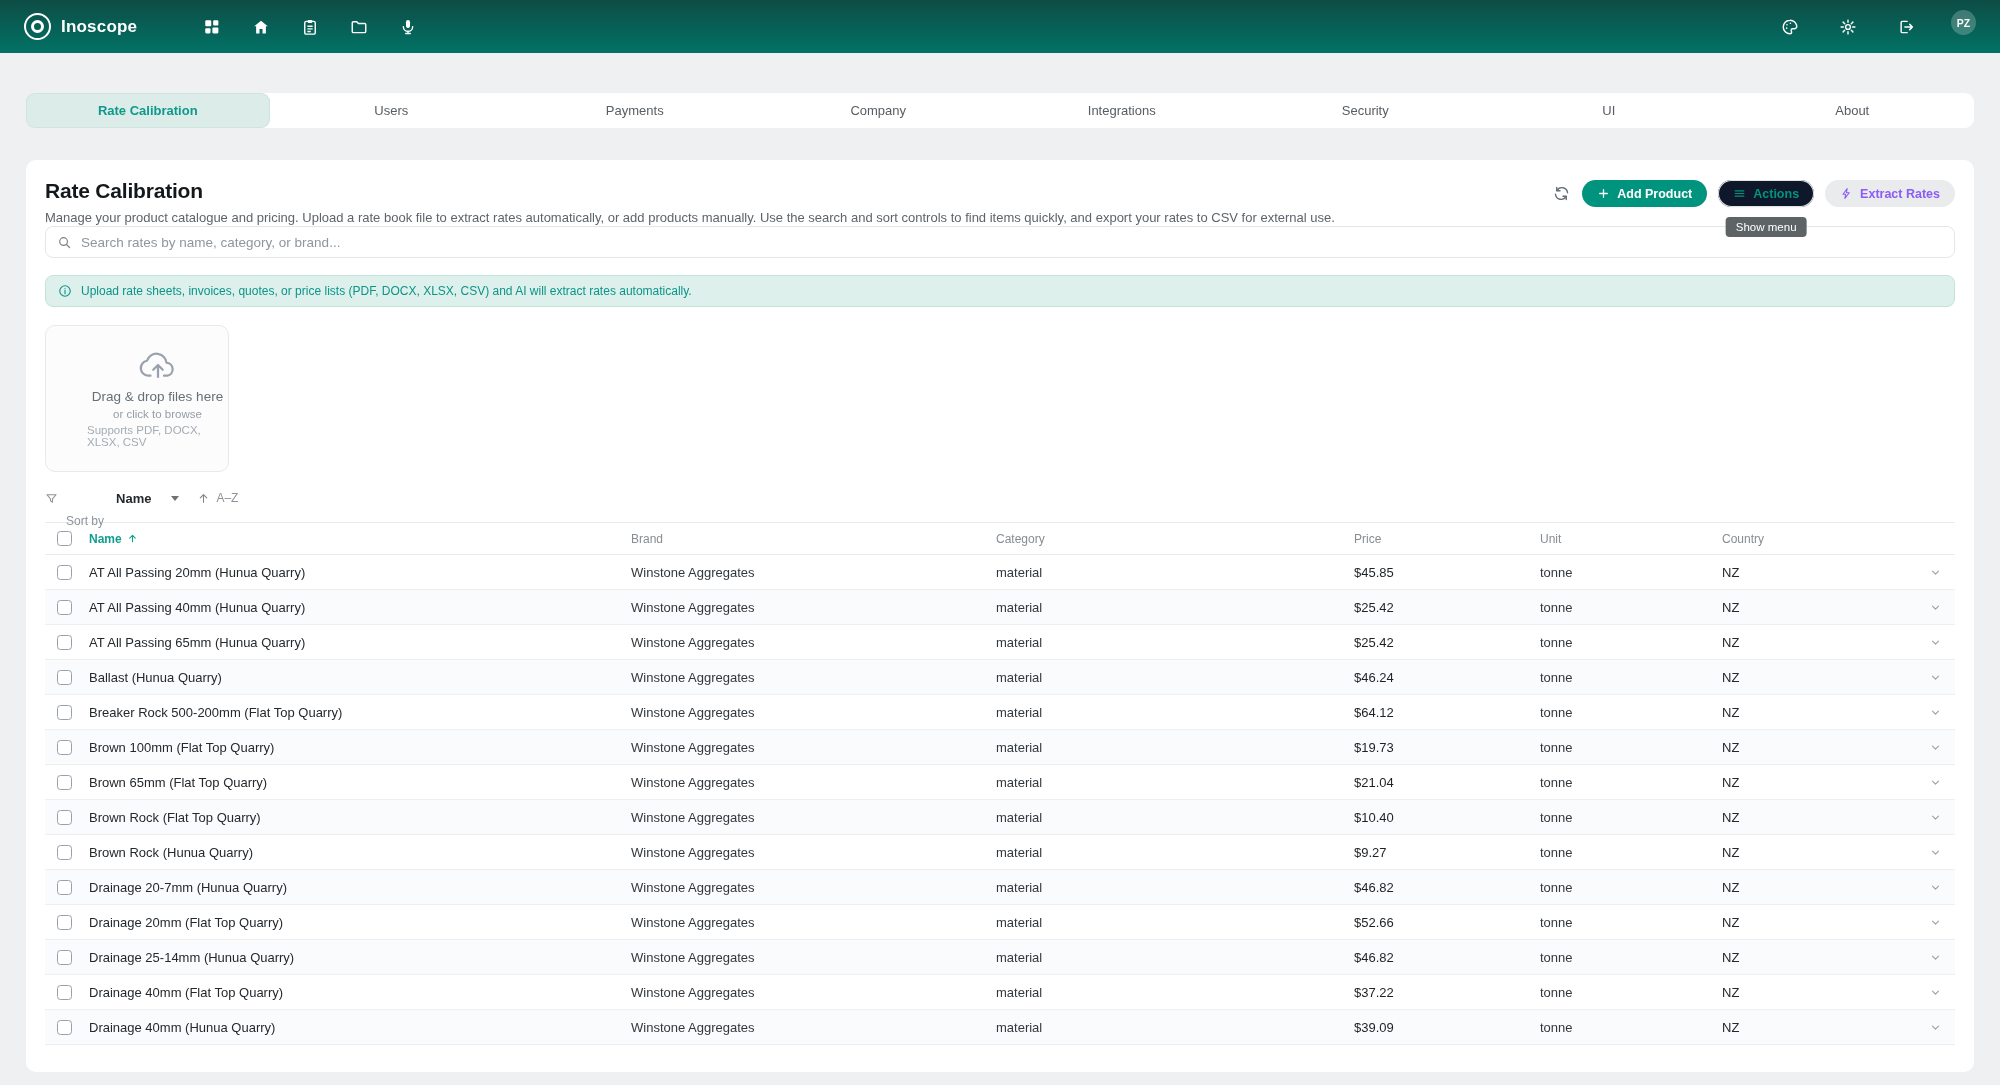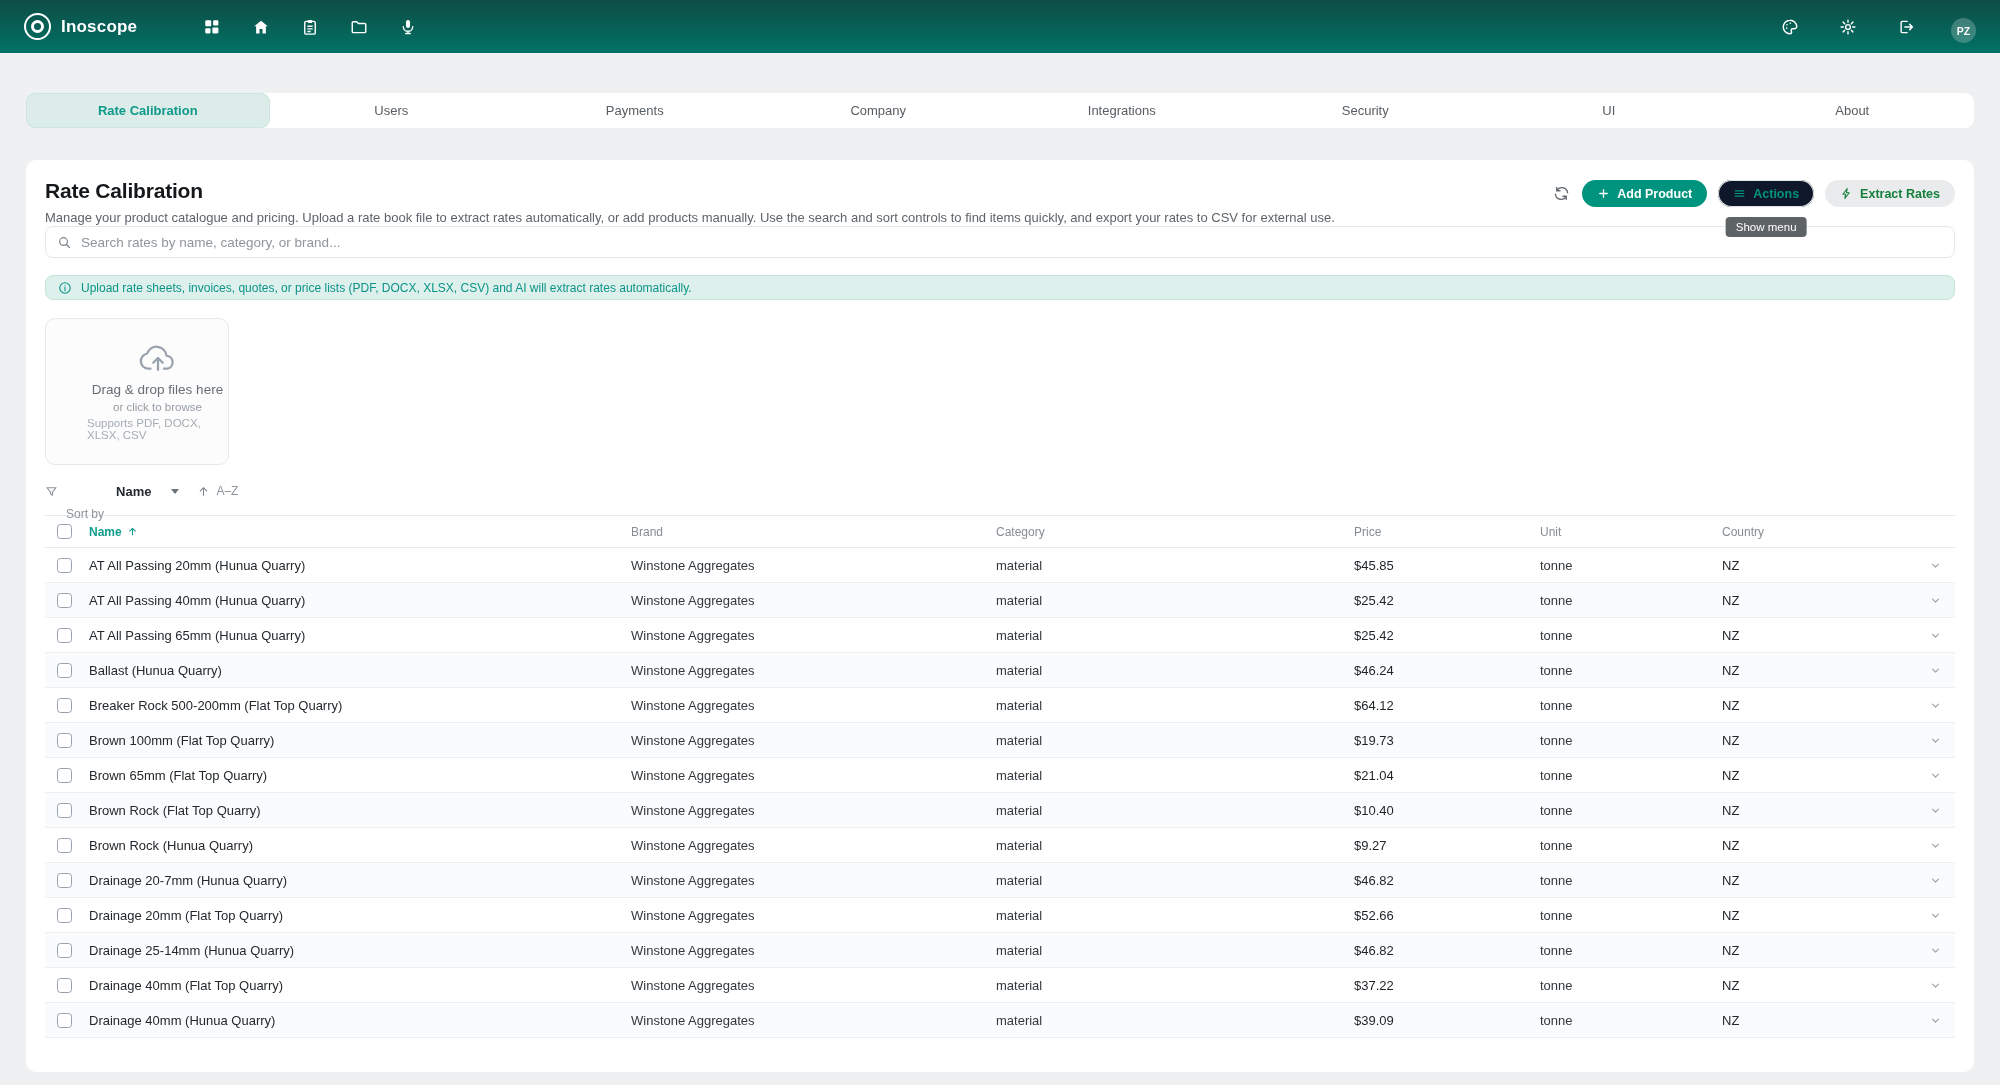--- a/index.html
+++ b/index.html
@@ -9,52 +9,52 @@
   
   .navbar { height:53px; background:linear-gradient(#0d4d45,#027266); display:flex; align-items:center; padding:0 24px; color:#fff; }
   .brand { display:flex; align-items:center; gap:10px; }
   .logo { width:27px; height:27px; border:2px solid #fff; border-radius:50%; display:flex; align-items:center; justify-content:center; }
   .logo-inner { width:13px; height:13px; border:3.5px solid #fff; border-radius:50%; }
   .brand-name { font-size:17px; font-weight:700; letter-spacing:.2px; }
   .nav-icons { display:flex; align-items:center; gap:16px; margin-left:58px; }
   .nav-icon { width:33px; height:33px; display:flex; align-items:center; justify-content:center; border-radius:6px; cursor:pointer; }
   .nav-icon svg { width:18px; height:18px; }
   .nav-spacer { flex:1; }
-  .nav-right { display:flex; align-items:flex-end; gap:25px; }
+  .nav-right { display:flex; align-items:flex-start; gap:25px; }
   .avatar { width:25px; height:25px; border-radius:50%; background:rgba(255,255,255,.22); display:flex; align-items:center; justify-content:center; font-size:10.5px; font-weight:700; margin-left:4px; }
 
   
   .tabbar { margin:40px 26px 0 26px; height:35px; background:#fff; border-radius:9px; display:flex; }
   .tab { flex:1; display:flex; align-items:center; justify-content:center; font-size:13px; color:#575d62; cursor:pointer; border-radius:9px; }
   .tab.active { background:#dbece9; color:#0f998a; font-weight:700; box-shadow:inset 0 0 0 1px #cde4df; }
 
   
   .card { margin:32px 26px 0 26px; height:912px; background:#fff; border-radius:10px; padding:18px 19px 0 19px; position:relative; overflow:hidden; }
 
   .page-title { font-size:21px; font-weight:700; color:#15181b; letter-spacing:-.2px; line-height:25px; }
   .page-subtitle { margin-top:6px; font-size:13px; color:#5d646a; line-height:17px; }
 
   .head-actions { position:absolute; top:20px; right:19px; display:flex; align-items:center; gap:11px; }
   .icon-btn { width:20px; height:20px; color:#686e74; display:flex; align-items:center; justify-content:center; cursor:pointer; }
   .icon-btn svg { width:17px; height:17px; }
   .btn { height:27px; border-radius:15px; display:flex; align-items:center; gap:7px; padding:0 15px; font-size:12.5px; font-weight:700; cursor:pointer; border:none; font-family:inherit; }
   .btn svg { width:13px; height:13px; }
   .btn-primary { background:#00947e; color:#fff; }
   .btn-outline { background:#0f172a; color:#00947e; box-shadow:inset 0 0 0 1px #e2e5e6, 0 1px 2px rgba(0,0,0,.04); position:relative; }
-  .btn-disabled { background:#e9ebec; color:#15803d; cursor:default; }
+  .btn-disabled { background:#e9ebec; color:#8b5cf6; cursor:default; }
   .tooltip { position:absolute; top:calc(100% + 10px); left:50%; transform:translateX(-50%); background:#5e6366; color:#fff; font-size:11.5px; font-weight:400; padding:4px 10px; border-radius:4px; white-space:nowrap; }
 
   
   .searchbar { margin-top:0; height:32px; border:1px solid #e4e7e9; border-radius:8px; display:flex; align-items:center; padding:0 11px; gap:9px; background:#fff; }
   .searchbar svg { width:15px; height:15px; color:#7e858b; flex:none; }
   .searchbar input { border:none; outline:none; flex:1; font-size:13.5px; color:#2b3136; font-family:inherit; background:transparent; }
   .searchbar input::placeholder { color:#8f969d; }
 
   
-  .banner { margin-top:17px; height:25px; background:#def0ec; border:1px solid #c5e3dd; border-radius:8px; display:flex; align-items:center; padding:0 12px; gap:9px; }
+  .banner { margin-top:17px; height:32px; background:#def0ec; border:1px solid #c5e3dd; border-radius:8px; display:flex; align-items:center; padding:0 12px; gap:9px; }
   .banner svg { width:14px; height:14px; color:#0b9488; flex:none; }
   .banner-text { font-size:12px; color:#0b9488; }
 
   
   .dropzone { margin-top:18px; width:184px; height:147px; background:#fcfcfd; border:1px solid #e7e9eb; border-radius:10px; display:flex; flex-direction:column; align-items:center; justify-content:center; cursor:pointer;padding-left:41px; }
   .dropzone svg { width:40px; height:30px; color:#99a2ac; }
   .dz1 { margin-top:9px; font-size:13.5px; color:#676e74; }
   .dz2 { margin-top:4px; font-size:11.5px; color:#959da4; }
   .dz3 { margin-top:4px; font-size:11.5px; color:#a4acb3; }
 

